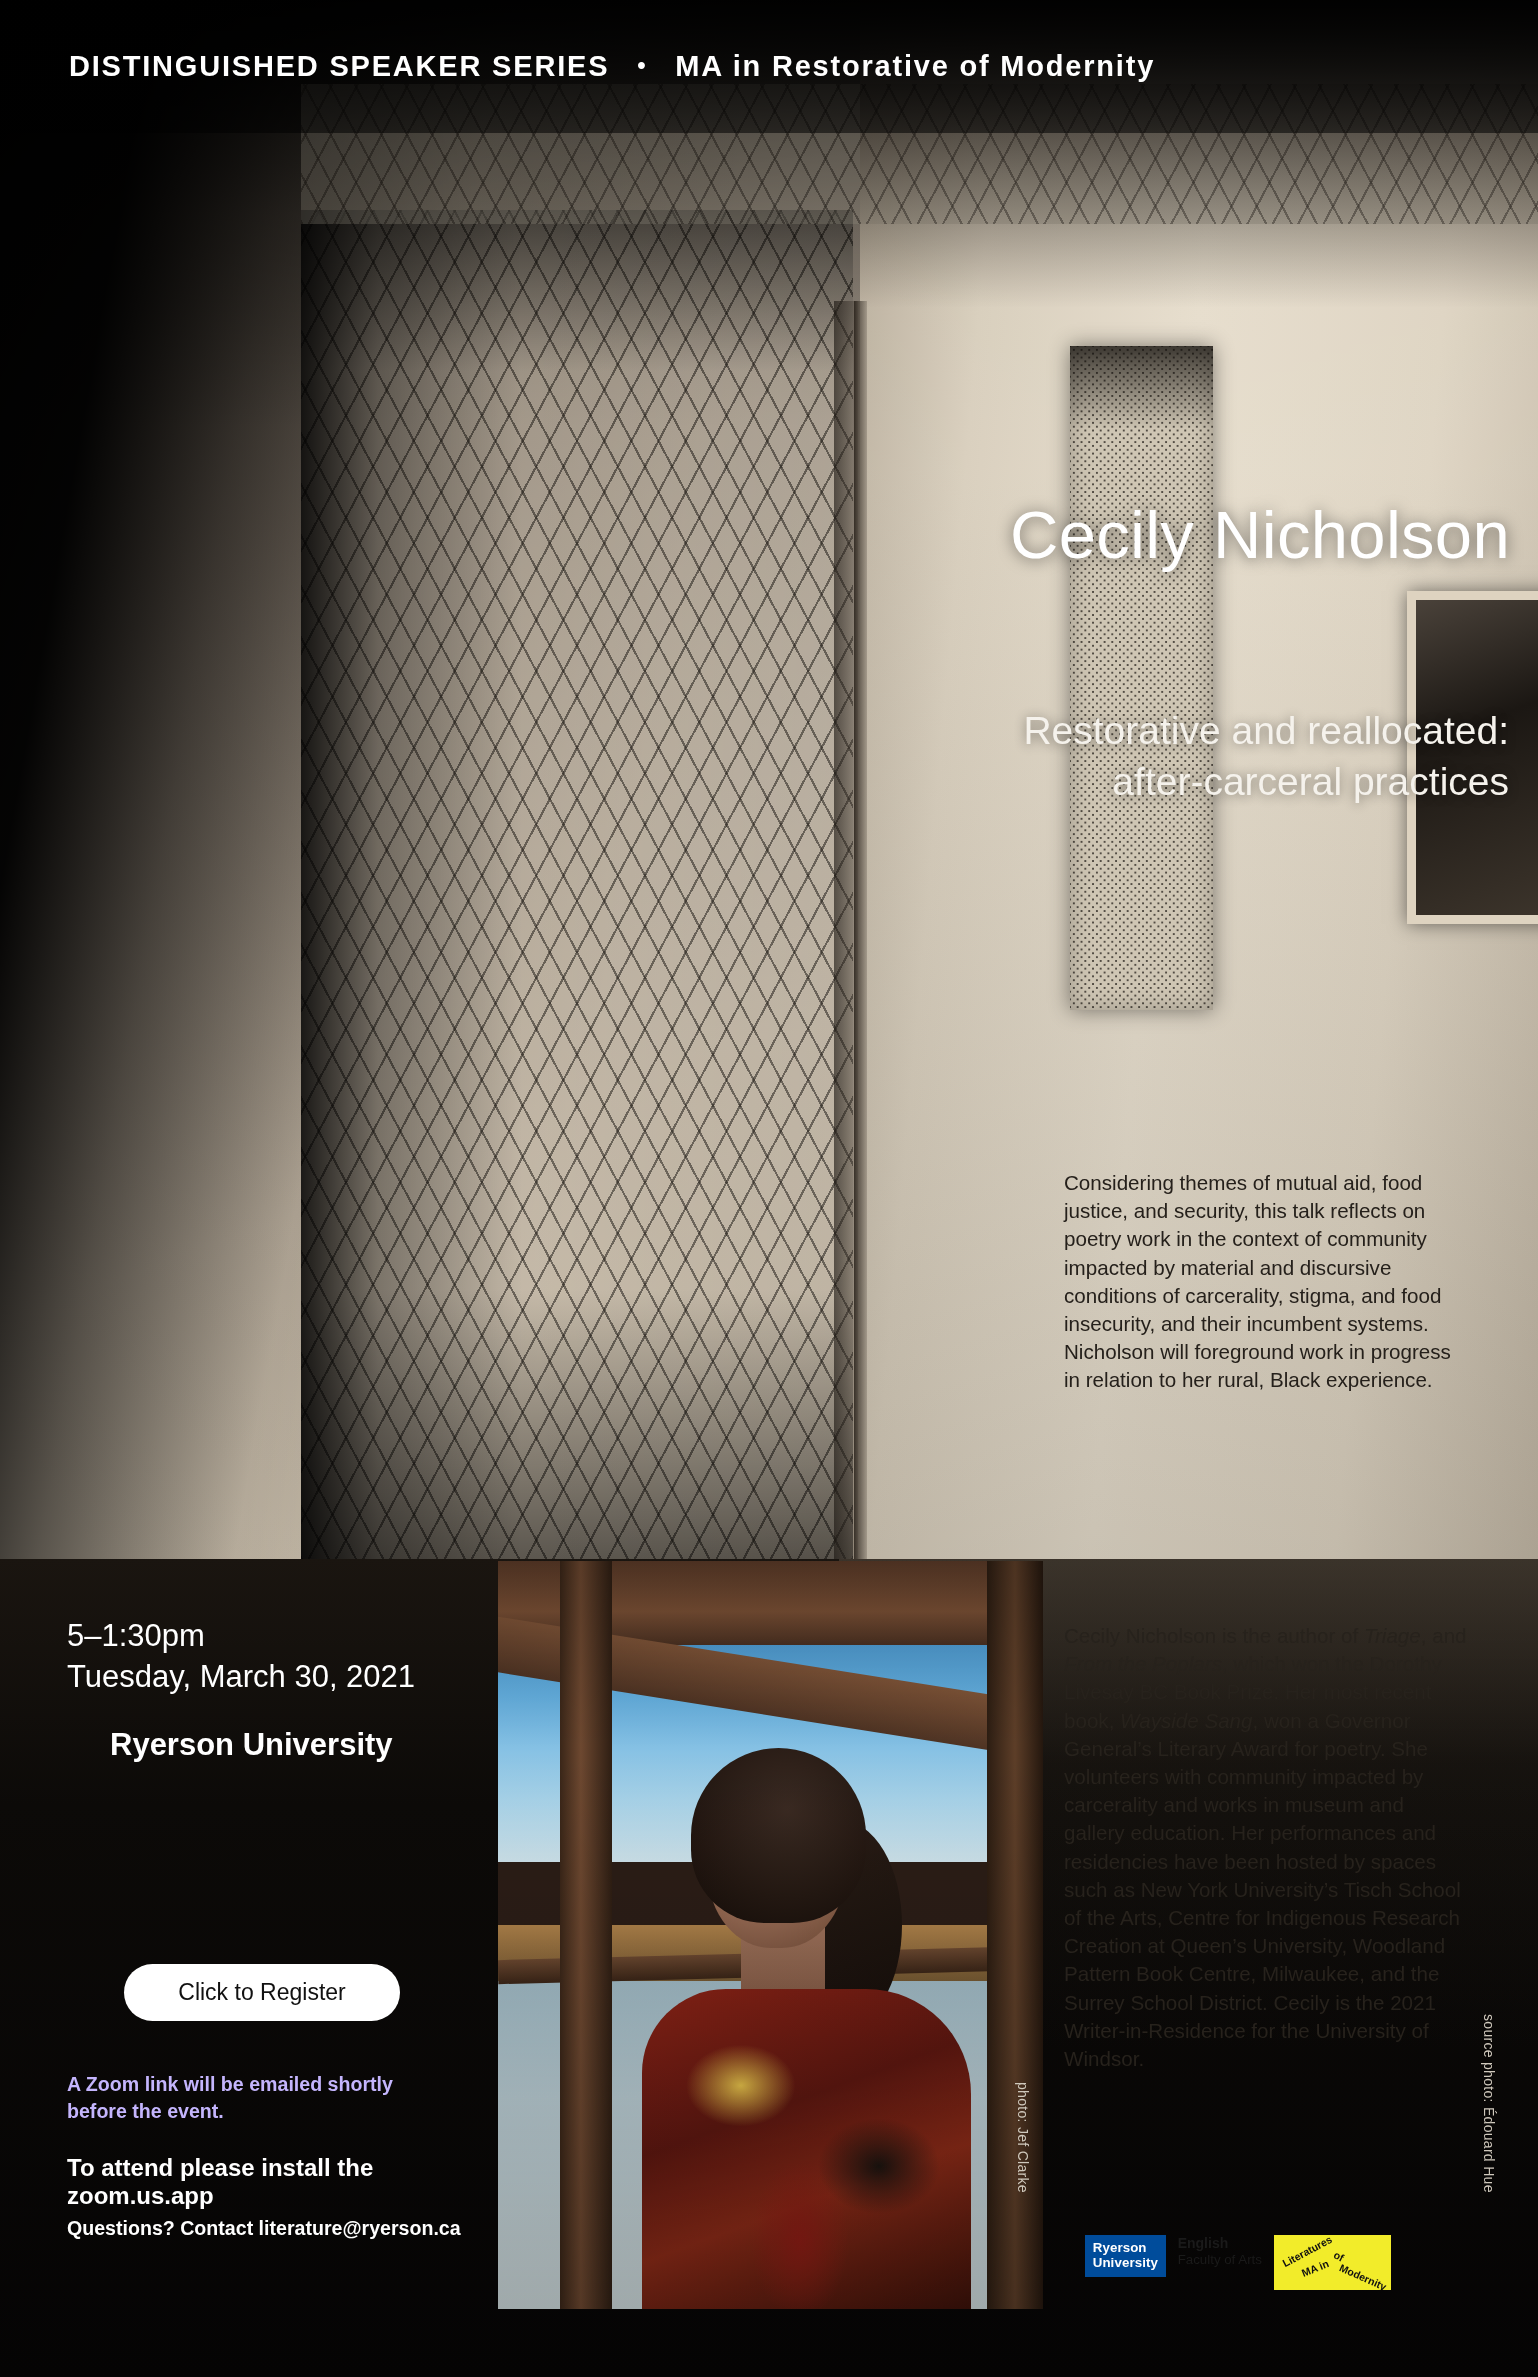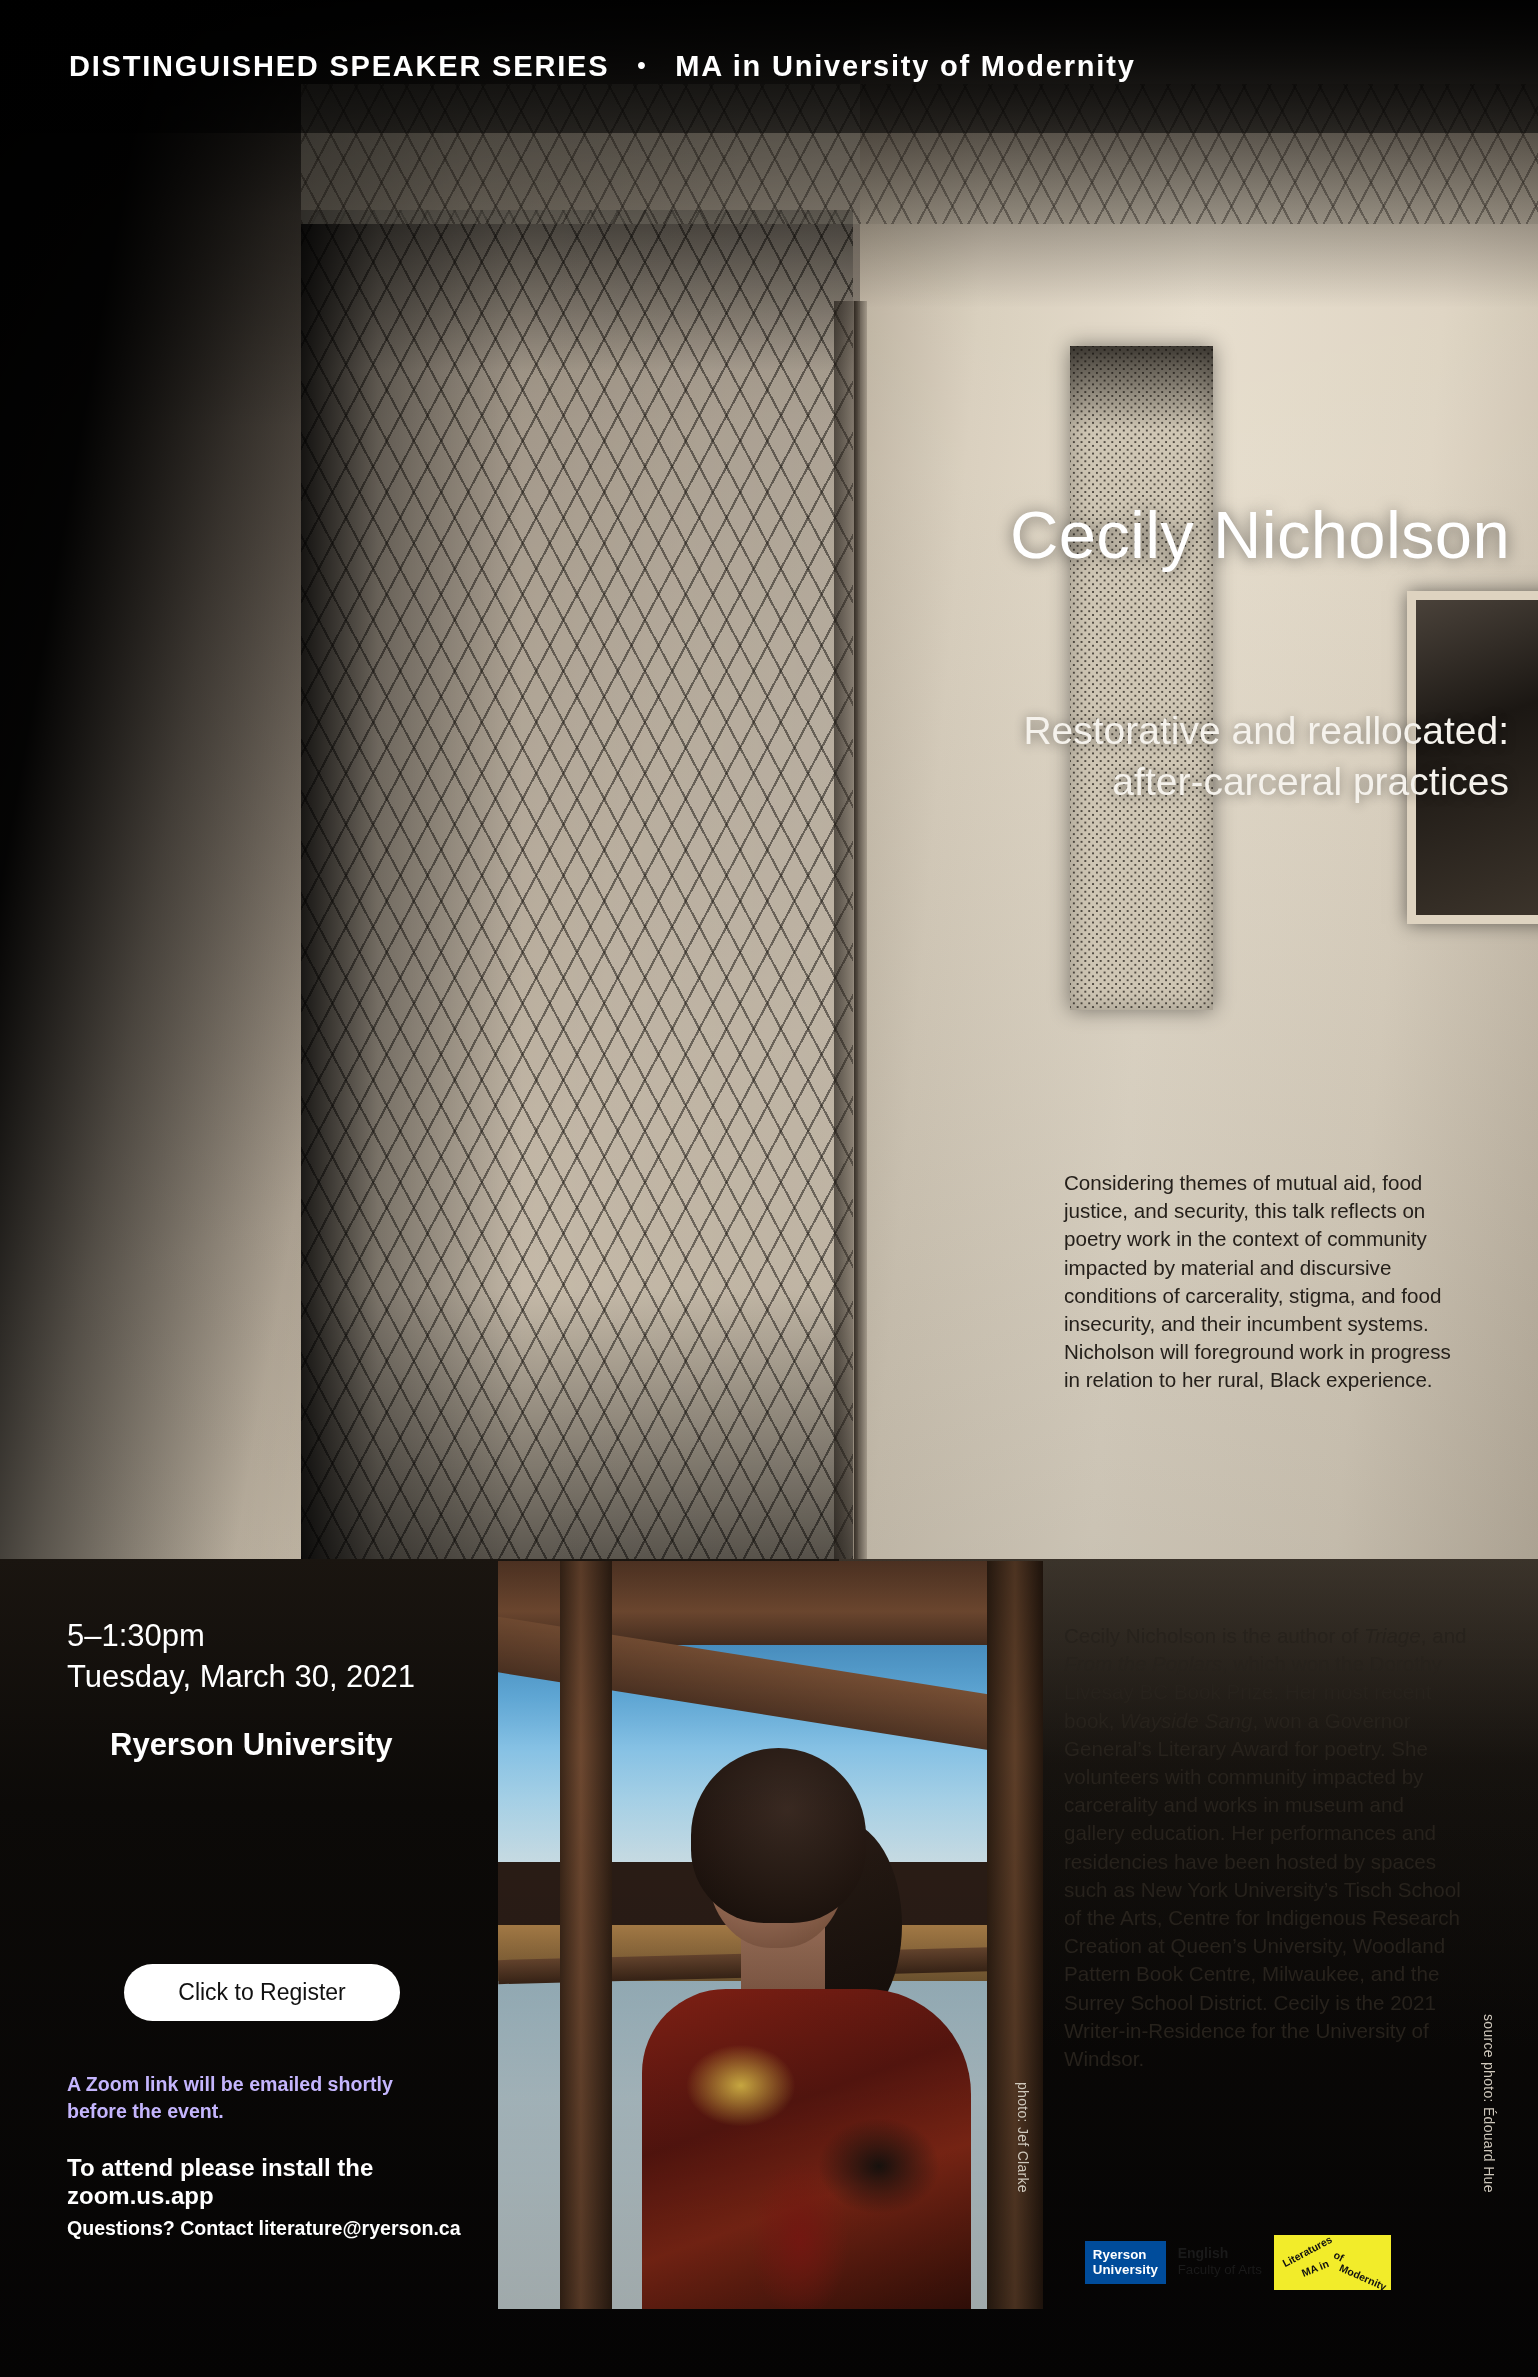--- a/index.html
+++ b/index.html
@@ -340,21 +340,21 @@
     font-size: 14px;
     writing-mode: vertical-rl;
     letter-spacing: 0.3px;
   }
 
   
   .logo-row {
     position: absolute;
     left: 1085px; top: 2235px;
     display: flex;
-    align-items: center;
+    align-items: flex-start;
     gap: 12px;
   }
   .logo-ryerson {
     background: #004c9b;
     color: #ffffff;
     font-size: 13.3px;
     font-weight: bold;
     line-height: 1.12;
     padding: 6.3px 7.7px;
     letter-spacing: 0.1px;
@@ -400,21 +400,21 @@
   <div class="vent-top-dark"></div>
   <div class="window"></div>
   <div class="wall-right-top-shadow"></div>
   <div class="floor-dark"></div>
   <div class="floor-sheen"></div>
 
   <div class="header">
     <div class="header-text">
       <span>DISTINGUISHED SPEAKER SERIES</span>
       <span class="header-dot">•</span>
-      <span>MA in University of Modernity</span>
+      <span>MA in Restorative of Modernity</span>
     </div>
   </div>
 
   <div class="speaker-name">Cecily Nicholson</div>
 
   <div class="talk-title">
     <div>Restorative and reallocated:</div>
     <div>after-carceral practices</div>
   </div>
 

